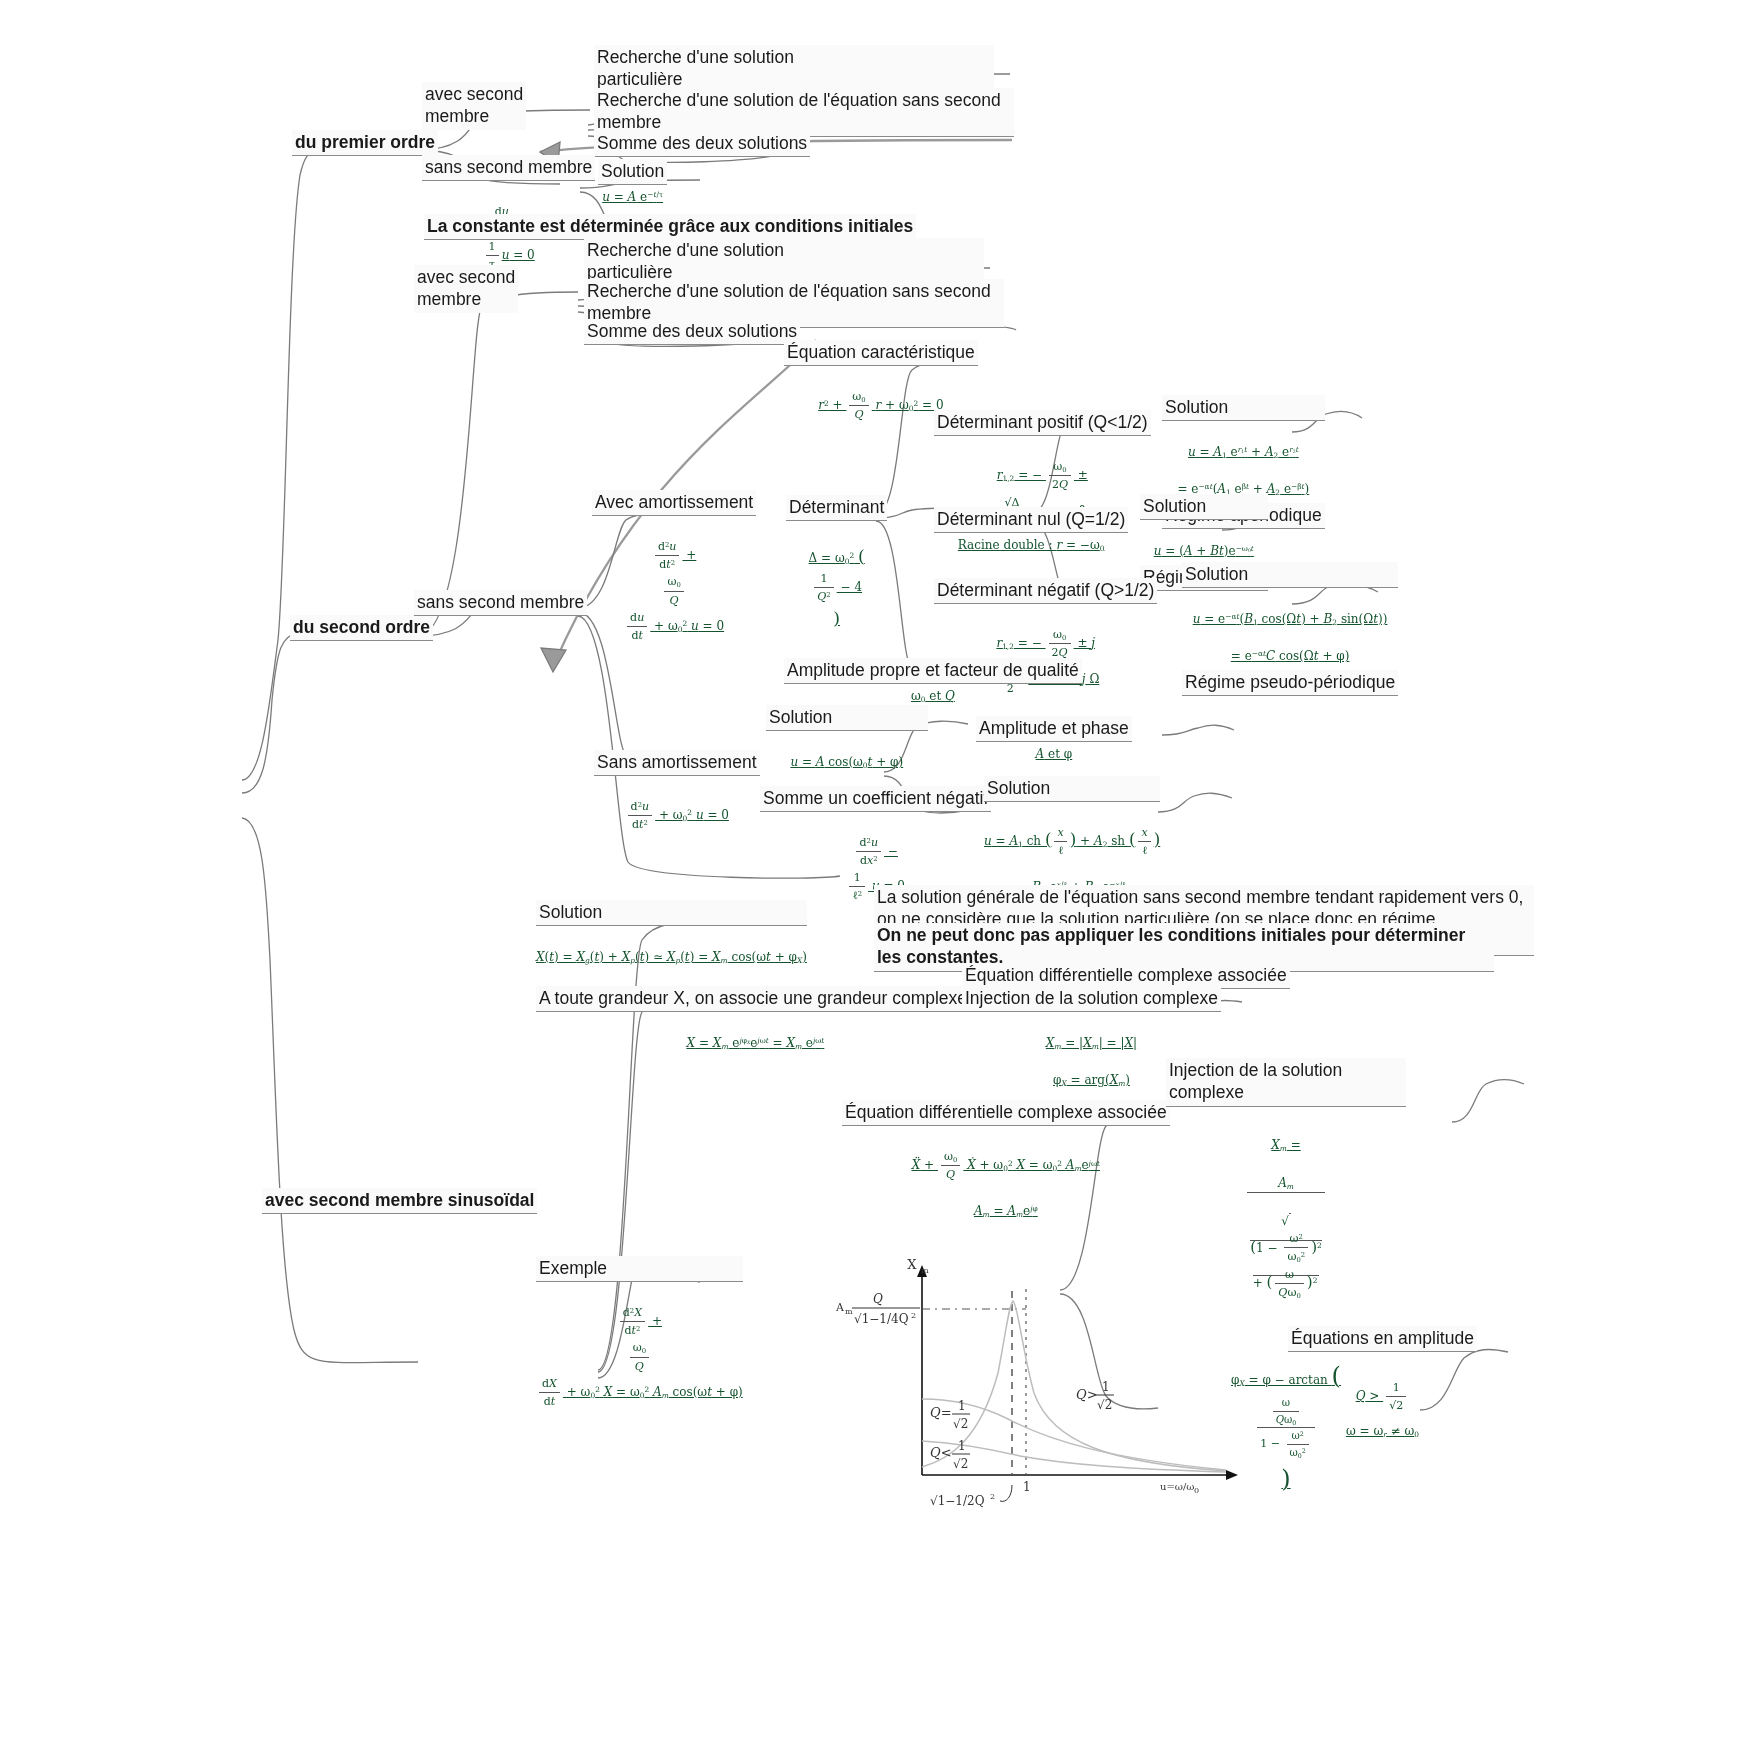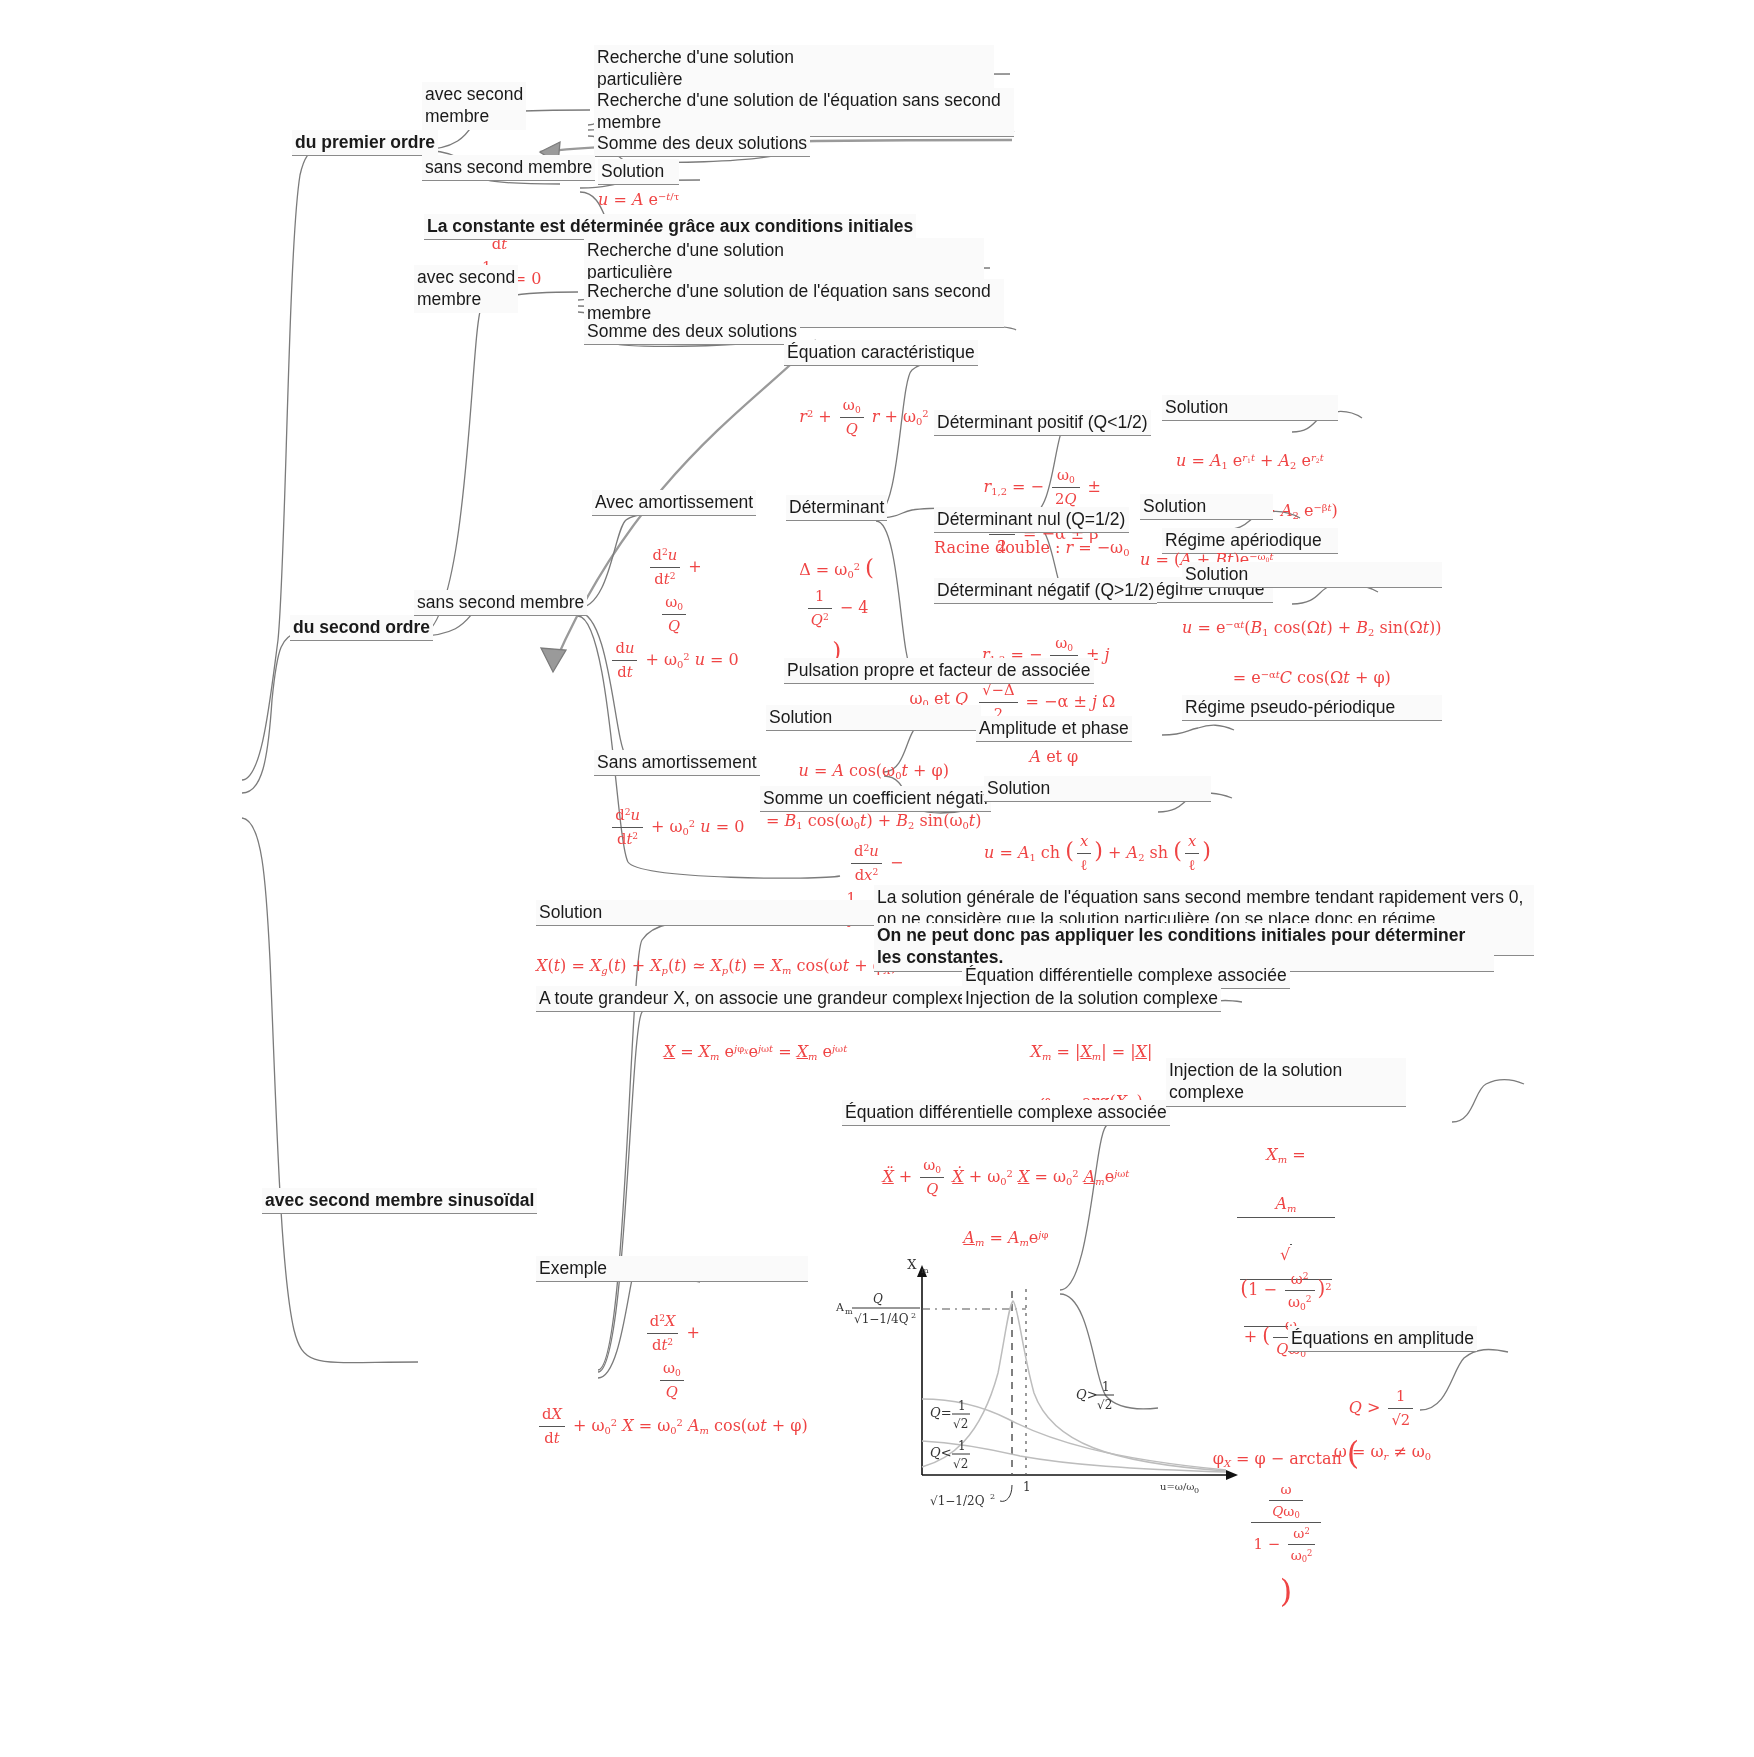--- a/index.html
+++ b/index.html
@@ -12,22 +12,22 @@
   svg.links{position:absolute;left:0;top:0;width:1754px;height:1757px;pointer-events:none;}
 
   .node{position:absolute;}
   .label{
     font-size:17.5px;line-height:1.28;color:#1a1a1a;white-space:pre-line;
     padding:1px 3px 2px 3px;background:#fafafa;display:inline-block;
   }
   .label.bold{font-weight:bold;}
   .uline{border-bottom:1.2px solid #8a8a8a;display:block;}
   .math{
-    font-family:"DejaVu Serif", serif;color:#ef4444;font-size:16px;line-height:1.55;
-    padding-top:3px;white-space:pre-line;display:block;
+    font-family:"DejaVu Serif", serif;color:#14532d;font-size:12px;line-height:1.55;
+    padding-top:3px;white-space:pre-line;display:block;text-decoration:underline;
   }
   .math.c{text-align:center;}
 
   
   #root-node{
     position:absolute;left:46px;top:728px;width:196px;height:130px;
     border:1.3px solid #555;border-radius:50%;background:#fff;
     display:flex;align-items:center;justify-content:center;text-align:center;
     font-size:16.5px;line-height:1.35;color:#111;padding:0 8px;box-sizing:border-box;
   }
@@ -262,21 +262,21 @@
   <div class="node" style="left:1182px;top:562px;">
     <span class="label uline">Solution</span>
     <span class="math c">
       <i>u</i> = e<sup>−α<i>t</i></sup>(<i>B</i><sub>1</sub> cos(Ω<i>t</i>) + <i>B</i><sub>2</sub> sin(Ω<i>t</i>))<br>
       = e<sup>−α<i>t</i></sup><i>C</i> cos(Ω<i>t</i> + φ)
     </span>
     <span class="label uline" style="margin-top:4px;">Régime pseudo-périodique</span>
   </div>
 
   <div class="node" style="left:784px;top:658px;">
-    <span class="label uline">Pulsation propre et facteur de associée</span>
+    <span class="label uline">Amplitude propre et facteur de qualité</span>
     <span class="math c">ω<sub>0</sub> et <i>Q</i></span>
   </div>
 
   <div class="node" style="left:594px;top:750px;">
     <span class="label uline">Sans amortissement</span>
     <span class="math c">
       <span class="frac"><span class="num">d<sup>2</sup><i>u</i></span><span class="den">d<i>t</i><sup>2</sup></span></span> + ω<sub>0</sub><sup>2</sup> <i>u</i> = 0
     </span>
   </div>
 

